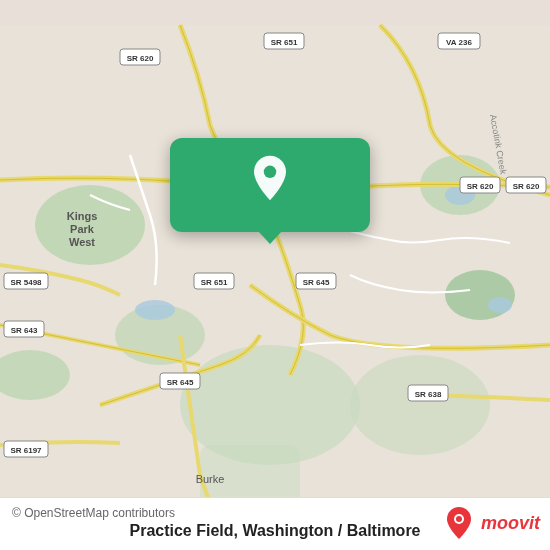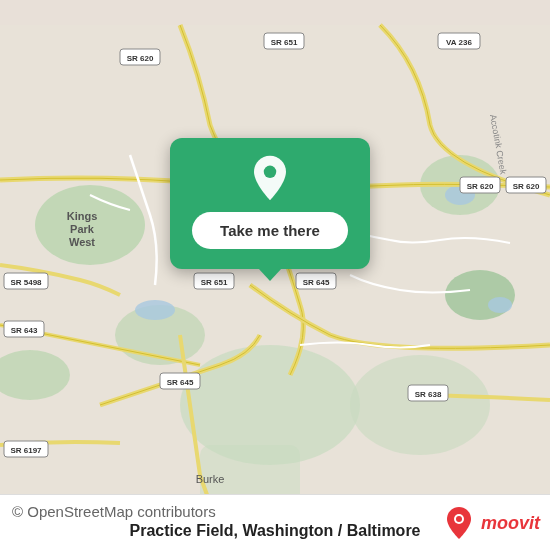--- a/index.html
+++ b/index.html
@@ -81,21 +81,21 @@
       bottom: 0;
       left: 0;
       right: 0;
       background: white;
       padding: 8px 12px 10px;
       z-index: 20;
       border-top: 1px solid #ddd;
     }
 
     .copyright-text {
-      font-size: 15px;
+      font-size: 12px;
       color: #666;
       margin-bottom: 2px;
     }
 
     .location-text {
       font-size: 16px;
       font-weight: 600;
       color: #222;
       text-align: center;
     }
@@ -223,21 +223,20 @@
     <text x="210" y="458" font-size="11" fill="#555" text-anchor="middle" font-family="Arial">Burke</text>
   </svg>
 
   <div class="popup-card">
 
     <svg class="pin-icon" viewBox="0 0 48 54">
       <path d="M24 2C14.06 2 6 10.06 6 20c0 13.25 18 32 18 32s18-18.75 18-32c0-9.94-8.06-18-18-18z" fill="white" opacity="0.95"></path>
       <circle cx="24" cy="20" r="7" fill="#2eaa6e"></circle>
     </svg>
 
-    <button class="popup-btn">Take me there</button>
   </div>
 
   <div class="bottom-bar">
     <div class="copyright-text">© OpenStreetMap contributors</div>
     <div class="location-text">Practice Field, Washington / Baltimore</div>
 
     <div class="moovit-logo">
       <svg class="moovit-pin" viewBox="0 0 28 34">
         <path d="M14 1C7.37 1 2 6.37 2 13c0 8.5 12 20 12 20s12-11.5 12-20c0-6.63-5.37-12-12-12z" fill="#e8353b"></path>
         <circle cx="14" cy="13" r="5" fill="white"></circle>

